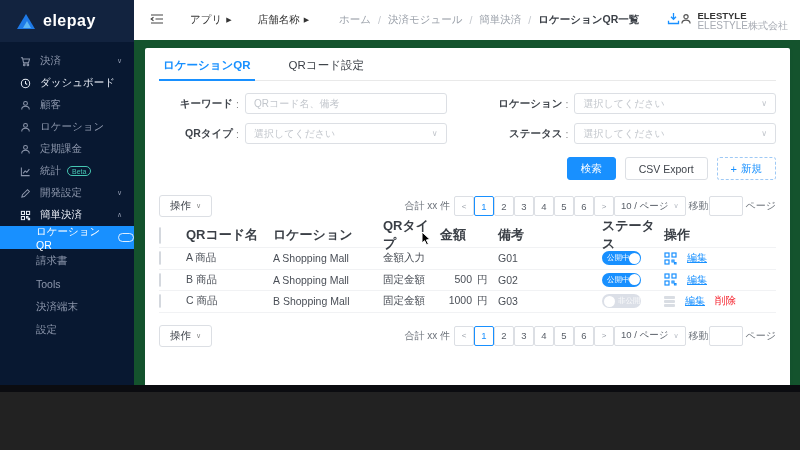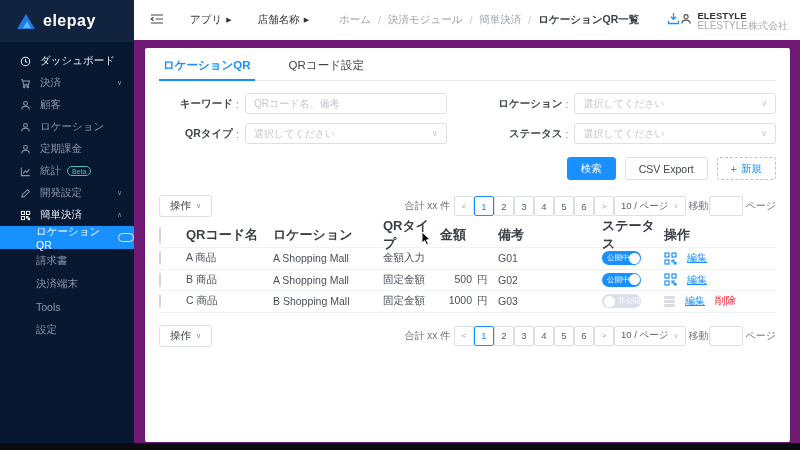--- a/index.html
+++ b/index.html
@@ -1,17 +1,17 @@
 <!DOCTYPE html>
 <html><head>
 <meta charset="utf-8">
 <style>
   * { margin:0; padding:0; box-sizing:border-box; }
   body { font-family:"Liberation Sans","DejaVu Sans",sans-serif; background:#222; }
-  .stage { position:relative; width:800px; height:450px; background:#701a75; overflow:hidden; }
+  .stage { position:relative; width:800px; height:392px; background:#14532d; overflow:hidden; }
 
   
   .bottom-strip { position:absolute; left:0; right:0; bottom:0; height:7px; background:#0b0c10; z-index:60; }
 
   
   .sidebar { position:absolute; left:0; top:0; bottom:7px; width:134px; background:#081831; z-index:10; }
   .logo-band { height:42px; background:#12233f; display:flex; align-items:center; padding-left:17px; }
   .logo-tri { width:0; height:0; border-left:9px solid transparent; border-right:9px solid transparent; border-bottom:15px solid #1e7ae8; position:relative; margin-right:8px; }
   .logo-tri:after { content:""; position:absolute; left:-3px; top:7px; width:0; height:0; border-left:4px solid transparent; border-right:4px solid transparent; border-bottom:7px solid #5db6f5; }
   .logo-text { color:#fff; font-size:16px; font-weight:bold; letter-spacing:.5px; }
@@ -120,35 +120,35 @@
 <body>
 
 <div class="stage">
 
   <div class="sidebar">
     <div class="logo-band">
       <span class="logo-tri"></span>
       <span class="logo-text">elepay</span>
     </div>
     <div class="menu">
-      <div class="m-item bright">
-        <svg viewBox="0 0 12 12">
-            <circle cx="6" cy="6" r="4.6"></circle>
-            <path d="M6 3.4V6l1.9 1.1"></path>
-          </svg>
-        <span>ダッシュボード</span>
-      </div>
       <div class="m-item">
         <svg viewBox="0 0 12 12">
             <path d="M1 1.8h1.7l1.2 5.7h5.3l1.2-4.2H3.2"></path>
             <circle cx="4.7" cy="9.7" r=".9"></circle>
             <circle cx="8.6" cy="9.7" r=".9"></circle>
           </svg>
         <span>決済</span>
         <span class="chev">∨</span>
+      </div>
+      <div class="m-item bright">
+        <svg viewBox="0 0 12 12">
+            <circle cx="6" cy="6" r="4.6"></circle>
+            <path d="M6 3.4V6l1.9 1.1"></path>
+          </svg>
+        <span>ダッシュボード</span>
       </div>
       <div class="m-item">
         <svg viewBox="0 0 12 12">
             <circle cx="6" cy="3.7" r="2.1"></circle>
             <path d="M1.9 10.4c0-2.2 1.8-3.5 4.1-3.5s4.1 1.3 4.1 3.5"></path>
           </svg>
         <span>顧客</span>
       </div>
       <div class="m-item">
         <svg viewBox="0 0 12 12">
@@ -190,24 +190,24 @@
         <span class="chev">∧</span>
       </div>
       <div class="s-item active">
         <span>ロケーションQR</span>
         <span class="pill-badge"></span>
       </div>
       <div class="s-item">
         <span>請求書</span>
       </div>
       <div class="s-item">
+        <span>Tools</span>
+      </div>
+      <div class="s-item">
         <span>決済端末</span>
-      </div>
-      <div class="s-item">
-        <span>Tools</span>
       </div>
       <div class="s-item">
         <span>設定</span>
       </div>
     </div>
   </div>
 
   <div class="topbar">
     <span class="fold-icon">
       <svg viewBox="0 0 14 12">

